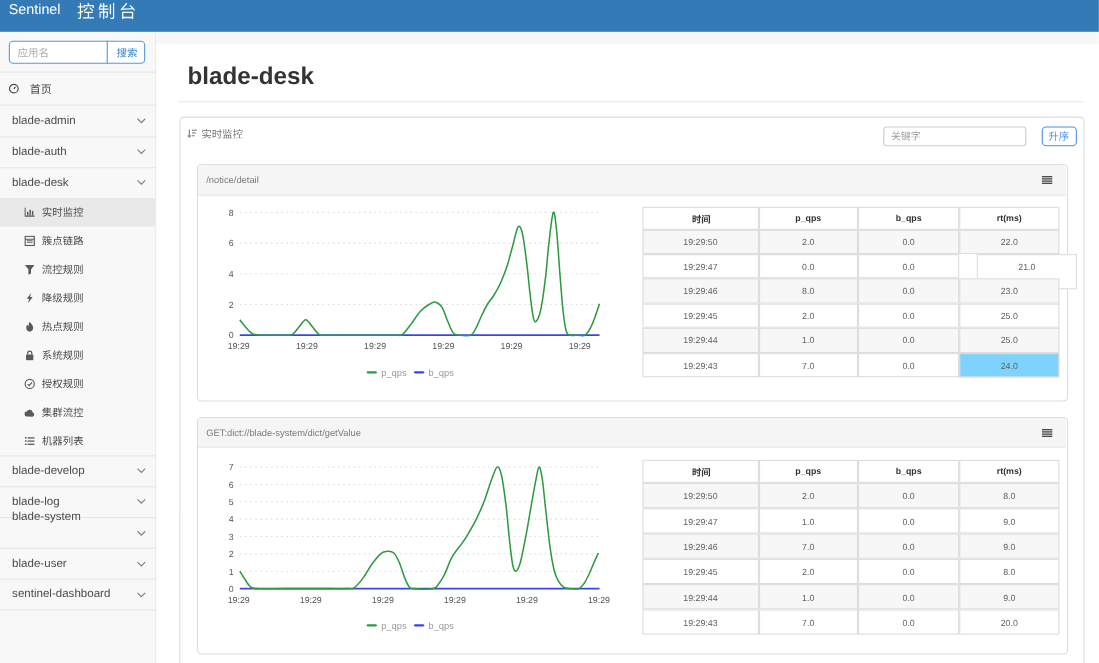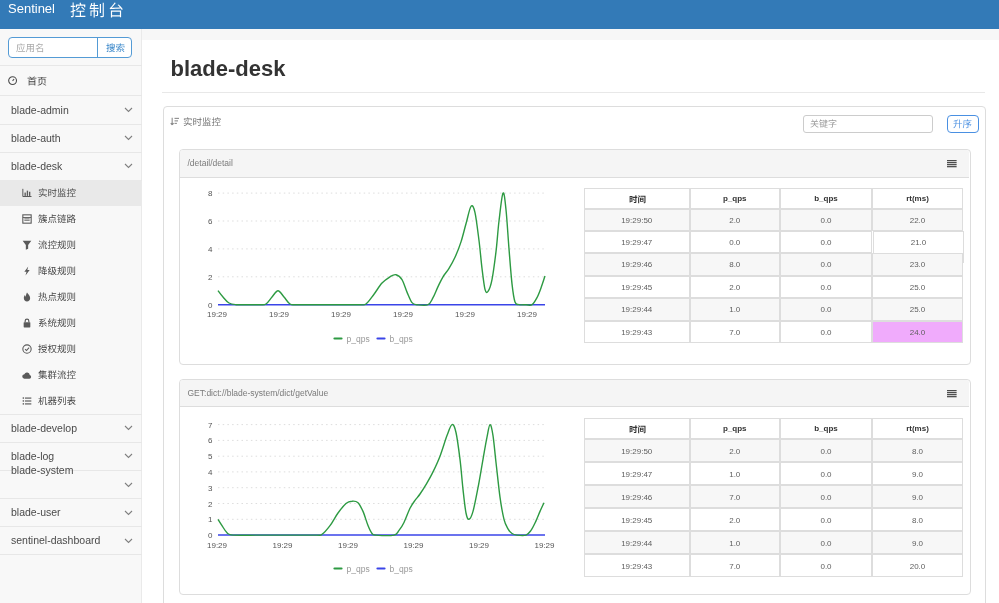--- a/index.html
+++ b/index.html
@@ -159,21 +159,21 @@
 <div style="position:absolute;left:803px;top:114.5px;width:130px;height:18px;border:1px solid #ccc;border-radius:3px;background:#fff;box-sizing:border-box"></div>
 <svg style="position:absolute;left:809.5px;top:119px;" width="27.0" height="9" viewBox="0 -7.92 27.0 9">
     <path fill="#9b9b9b" d="M2.0 -7.2C2.4 -6.7 2.8 -6.1 2.9 -5.6H1.2V-5.0H4.1V-3.9C4.1 -3.7 4.1 -3.5 4.1 -3.4H0.6V-2.7H4.0C3.7 -1.7 2.9 -0.7 0.4 0.1C0.6 0.3 0.8 0.6 0.9 0.7C3.2 -0.1 4.2 -1.1 4.6 -2.2C5.4 -0.8 6.6 0.2 8.2 0.7C8.3 0.5 8.5 0.2 8.6 0.0C7.0 -0.4 5.8 -1.4 5.1 -2.7H8.4V-3.4H4.9L4.9 -3.9V-5.0H7.9V-5.6H6.1C6.5 -6.1 6.8 -6.7 7.1 -7.3L6.4 -7.5C6.2 -7.0 5.8 -6.2 5.4 -5.6H2.9L3.5 -6.0C3.4 -6.4 3.0 -7.0 2.6 -7.5Z M9.5 -3.1V-2.5H10.5V-0.7C10.5 -0.3 10.2 -0.0 10.0 0.1C10.2 0.2 10.3 0.5 10.4 0.6C10.5 0.4 10.7 0.3 12.2 -0.7C12.1 -0.8 12.0 -1.0 11.9 -1.2L11.1 -0.6V-2.5H12.1V-3.1H11.1V-4.3H12.0V-4.9H9.8C10.0 -5.2 10.2 -5.6 10.4 -5.9H12.0V-6.6H10.7C10.8 -6.8 10.9 -7.1 11.0 -7.4L10.4 -7.6C10.2 -6.7 9.7 -5.8 9.2 -5.2C9.4 -5.1 9.6 -4.8 9.6 -4.7L9.8 -4.9V-4.3H10.5V-3.1ZM14.2 -6.8V-6.4H15.3V-5.6H14.0V-5.1H15.3V-4.4H14.2V-3.9H15.3V-3.2H14.2V-2.7H15.3V-1.9H13.9V-1.4H15.3V-0.3H15.8V-1.4H17.5V-1.9H15.8V-2.7H17.3V-3.2H15.8V-3.9H17.1V-5.1H17.7V-5.6H17.1V-6.8H15.8V-7.5H15.3V-6.8ZM15.8 -5.1H16.6V-4.4H15.8ZM15.8 -5.6V-6.4H16.6V-5.6ZM12.3 -3.7C12.3 -3.7 12.4 -3.8 12.4 -3.8H13.4C13.3 -3.1 13.2 -2.5 13.0 -1.9C12.9 -2.2 12.8 -2.6 12.7 -3.0L12.2 -2.8C12.4 -2.2 12.6 -1.7 12.8 -1.2C12.5 -0.5 12.1 -0.0 11.6 0.3C11.7 0.4 11.9 0.6 11.9 0.8C12.4 0.4 12.9 -0.1 13.2 -0.7C14.0 0.4 15.1 0.6 16.3 0.6H17.5C17.5 0.4 17.6 0.2 17.7 0.0C17.4 0.0 16.6 0.0 16.3 0.0C15.2 0.0 14.1 -0.2 13.4 -1.3C13.7 -2.1 13.9 -3.1 14.0 -4.4L13.6 -4.4L13.5 -4.4H13.0C13.3 -5.1 13.7 -6.0 14.0 -6.9L13.7 -7.1L13.5 -7.0H12.2V-6.4H13.3C13.0 -5.6 12.7 -4.9 12.5 -4.7C12.4 -4.4 12.2 -4.2 12.0 -4.1C12.1 -4.0 12.2 -3.8 12.3 -3.7Z M22.1 -3.3V-2.7H18.6V-2.1H22.1V-0.1C22.1 0.0 22.1 0.0 21.9 0.1C21.8 0.1 21.2 0.1 20.6 0.0C20.7 0.2 20.8 0.5 20.9 0.7C21.6 0.7 22.1 0.7 22.4 0.6C22.8 0.5 22.9 0.3 22.9 -0.1V-2.1H26.4V-2.7H22.9V-3.0C23.6 -3.5 24.5 -4.1 25.0 -4.6L24.6 -5.0L24.4 -5.0H20.1V-4.3H23.7C23.3 -3.9 22.7 -3.5 22.1 -3.3ZM21.8 -7.4C22.0 -7.2 22.2 -6.9 22.3 -6.6H18.7V-4.8H19.4V-6.0H25.6V-4.8H26.3V-6.6H23.1C22.9 -6.9 22.7 -7.3 22.5 -7.6Z"></path>
   </svg>
 <div style="position:absolute;left:946.5px;top:114.5px;width:32px;height:18.5px;border:1px solid #4a90e2;border-radius:4px;background:#fff;box-sizing:border-box"></div>
 <svg style="position:absolute;left:953px;top:119px;" width="19.0" height="9.5" viewBox="0 -8.36 19.0 9.5">
     <path fill="#4a90e2" d="M4.7 -7.8C3.8 -7.3 2.1 -6.7 0.6 -6.4C0.7 -6.2 0.8 -6.0 0.8 -5.8C1.4 -5.9 2.0 -6.1 2.6 -6.3V-4.2H0.5V-3.5H2.6C2.5 -2.1 2.2 -0.8 0.4 0.2C0.6 0.4 0.8 0.6 0.9 0.8C2.8 -0.3 3.3 -1.9 3.3 -3.5H6.3V0.8H7.0V-3.5H9.0V-4.2H7.0V-7.8H6.3V-4.2H3.4V-6.5C4.1 -6.7 4.7 -7.0 5.2 -7.3Z M13.0 -4.2C13.7 -3.9 14.4 -3.5 15.0 -3.2H11.7V-2.6H14.6V-0.1C14.6 0.1 14.6 0.1 14.4 0.1C14.2 0.1 13.6 0.1 12.9 0.1C13.0 0.3 13.1 0.6 13.1 0.8C14.0 0.8 14.6 0.8 14.9 0.7C15.3 0.6 15.4 0.4 15.4 -0.1V-2.6H17.4C17.1 -2.1 16.7 -1.7 16.4 -1.4L17.0 -1.1C17.5 -1.6 18.0 -2.3 18.5 -3.0L18.0 -3.2L17.9 -3.2H16.1L16.2 -3.3C16.0 -3.4 15.8 -3.5 15.5 -3.6C16.3 -4.1 17.1 -4.7 17.6 -5.3L17.2 -5.6L17.0 -5.6H12.2V-5.0H16.4C15.9 -4.6 15.4 -4.2 14.9 -4.0C14.4 -4.2 13.9 -4.4 13.5 -4.6ZM14.0 -7.8C14.1 -7.6 14.3 -7.2 14.4 -6.9H10.6V-4.3C10.6 -2.9 10.6 -1.0 9.8 0.4C10.0 0.5 10.3 0.7 10.4 0.8C11.2 -0.7 11.3 -2.8 11.3 -4.3V-6.3H18.5V-6.9H15.2C15.1 -7.2 14.9 -7.7 14.7 -8.0Z"></path>
   </svg>
 <div style="position:absolute;left:179px;top:149px;width:792px;height:215.5px;border:1px solid #ddd;border-radius:4px;background:#fff;box-sizing:border-box"></div>
 <div style="position:absolute;left:180px;top:150px;width:789px;height:27.5px;background:#f5f5f5;border-bottom:1px solid #ddd;border-radius:3px 3px 0 0;box-sizing:border-box"></div>
-<div class="ptitle" style="left:187.5px;top:158px">/detail/detail</div>
+<div class="ptitle" style="left:187.5px;top:158px">/notice/detail</div>
 <svg style="position:absolute;left:946.5px;top:159.7px" width="11" height="11" viewBox="0 0 12 12">
     <rect x="0" y="0" width="10.5" height="1.35" fill="#4a4a4a"></rect>
     <rect x="0" y="2.2" width="10.5" height="1.35" fill="#4a4a4a"></rect>
     <rect x="0" y="4.4" width="10.5" height="1.35" fill="#4a4a4a"></rect>
     <rect x="0" y="6.6" width="10.5" height="1.35" fill="#4a4a4a"></rect>
   </svg>
 <svg style="position:absolute;left:179px;top:177px" width="790" height="188" viewBox="0 0 790 188">
     <text x="33.5" y="130.7" text-anchor="end" font-size="8px" fill="#555555">0</text>
     <line x1="39" y1="99.8" x2="366" y2="99.8" stroke="#dddddd" stroke-width="1" stroke-dasharray="1.5,3.2"></line>
     <text x="33.5" y="102.8" text-anchor="end" font-size="8px" fill="#555555">2</text>
@@ -201,37 +201,37 @@
     <div class="tcell th" style="left:105.5px;top:0;width:90.5px;height:20.5px;line-height:20.5px">p_qps</div>
     <div class="tcell th" style="left:196.0px;top:0;width:92.0px;height:20.5px;line-height:20.5px">b_qps</div>
     <div class="tcell th" style="left:288.0px;top:0;width:91.0px;height:20.5px;line-height:20.5px">rt(ms)</div>
     <div class="tcell" style="left:0.0px;top:20.5px;width:105.5px;height:22.4px;line-height:22.4px;background:#f7f7f7">19:29:50</div>
     <div class="tcell" style="left:105.5px;top:20.5px;width:90.5px;height:22.4px;line-height:22.4px;background:#f7f7f7">2.0</div>
     <div class="tcell" style="left:196.0px;top:20.5px;width:92.0px;height:22.4px;line-height:22.4px;background:#f7f7f7">0.0</div>
     <div class="tcell" style="left:288.0px;top:20.5px;width:91.0px;height:22.4px;line-height:22.4px;background:#f7f7f7">22.0</div>
     <div class="tcell" style="left:0.0px;top:42.9px;width:105.5px;height:22.4px;line-height:22.4px;background:#fff">19:29:47</div>
     <div class="tcell" style="left:105.5px;top:42.9px;width:90.5px;height:22.4px;line-height:22.4px;background:#fff">0.0</div>
     <div class="tcell" style="left:196.0px;top:42.9px;width:92.0px;height:22.4px;line-height:22.4px;background:#fff">0.0</div>
-    <div class="tcell" style="left:289px;top:42.9px;width:91.0px;height:32px;line-height:22.4px;background:#fff">21.0</div>
+    <div class="tcell" style="left:304px;top:42.9px;width:91.0px;height:32px;line-height:22.4px;background:#fff">21.0</div>
     <div class="tcell" style="left:0.0px;top:65.3px;width:105.5px;height:22.4px;line-height:22.4px;background:#f7f7f7">19:29:46</div>
     <div class="tcell" style="left:105.5px;top:65.3px;width:90.5px;height:22.4px;line-height:22.4px;background:#f7f7f7">8.0</div>
     <div class="tcell" style="left:196.0px;top:65.3px;width:92.0px;height:22.4px;line-height:22.4px;background:#f7f7f7">0.0</div>
     <div class="tcell" style="left:288.0px;top:65.3px;width:91.0px;height:22.4px;line-height:22.4px;background:#f7f7f7">23.0</div>
     <div class="tcell" style="left:0.0px;top:87.8px;width:105.5px;height:22.4px;line-height:22.4px;background:#fff">19:29:45</div>
     <div class="tcell" style="left:105.5px;top:87.8px;width:90.5px;height:22.4px;line-height:22.4px;background:#fff">2.0</div>
     <div class="tcell" style="left:196.0px;top:87.8px;width:92.0px;height:22.4px;line-height:22.4px;background:#fff">0.0</div>
     <div class="tcell" style="left:288.0px;top:87.8px;width:91.0px;height:22.4px;line-height:22.4px;background:#fff">25.0</div>
     <div class="tcell" style="left:0.0px;top:110.2px;width:105.5px;height:22.4px;line-height:22.4px;background:#f7f7f7">19:29:44</div>
     <div class="tcell" style="left:105.5px;top:110.2px;width:90.5px;height:22.4px;line-height:22.4px;background:#f7f7f7">1.0</div>
     <div class="tcell" style="left:196.0px;top:110.2px;width:92.0px;height:22.4px;line-height:22.4px;background:#f7f7f7">0.0</div>
     <div class="tcell" style="left:288.0px;top:110.2px;width:91.0px;height:22.4px;line-height:22.4px;background:#f7f7f7">25.0</div>
     <div class="tcell" style="left:0.0px;top:132.6px;width:105.5px;height:22.4px;line-height:22.4px;background:#fff">19:29:43</div>
     <div class="tcell" style="left:105.5px;top:132.6px;width:90.5px;height:22.4px;line-height:22.4px;background:#fff">7.0</div>
     <div class="tcell" style="left:196.0px;top:132.6px;width:92.0px;height:22.4px;line-height:22.4px;background:#fff">0.0</div>
-    <div class="tcell" style="left:288.0px;top:132.6px;width:91.0px;height:22.4px;line-height:22.4px;background:#f0abfc">24.0</div>
+    <div class="tcell" style="left:288.0px;top:132.6px;width:91.0px;height:22.4px;line-height:22.4px;background:#7dd3fc">24.0</div>
   </div>
 <div style="position:absolute;left:179px;top:378.5px;width:792px;height:216px;border:1px solid #ddd;border-radius:4px;background:#fff;box-sizing:border-box"></div>
 <div style="position:absolute;left:180px;top:379.5px;width:789px;height:27.5px;background:#f5f5f5;border-bottom:1px solid #ddd;border-radius:3px 3px 0 0;box-sizing:border-box"></div>
 <div class="ptitle" style="left:187.5px;top:388px">GET:dict://blade-system/dict/getValue</div>
 <svg style="position:absolute;left:946.5px;top:390.3px" width="11" height="11" viewBox="0 0 12 12">
     <rect x="0" y="0" width="10.5" height="1.35" fill="#4a4a4a"></rect>
     <rect x="0" y="2.2" width="10.5" height="1.35" fill="#4a4a4a"></rect>
     <rect x="0" y="4.4" width="10.5" height="1.35" fill="#4a4a4a"></rect>
     <rect x="0" y="6.6" width="10.5" height="1.35" fill="#4a4a4a"></rect>
   </svg>

